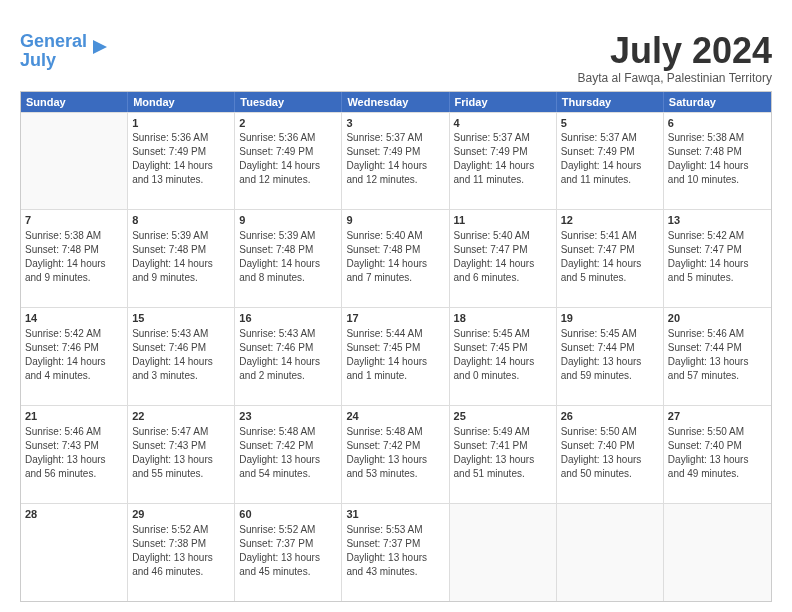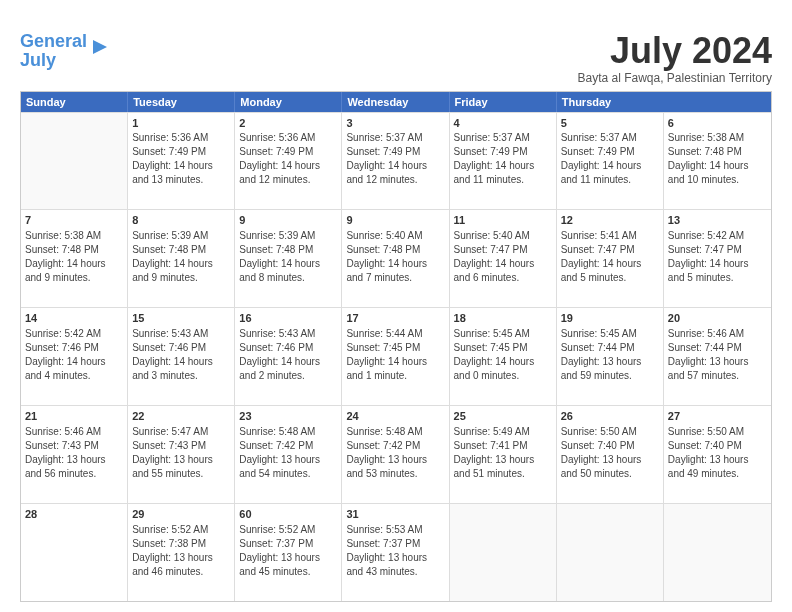--- a/index.html
+++ b/index.html
@@ -123,25 +123,26 @@
     </div>
     <div class="title-block">
       <div class="main-title">July 2024</div>
       <div class="subtitle">Bayta al Fawqa, Palestinian Territory</div>
     </div>
   </div>
 
   <div class="calendar">
     <div class="cal-header">
       <div class="cal-header-cell">Sunday</div>
+      <div class="cal-header-cell">Monday</div>
       <div class="cal-header-cell">Tuesday</div>
-      <div class="cal-header-cell">Monday</div>
       <div class="cal-header-cell">Wednesday</div>
       <div class="cal-header-cell">Friday</div>
       <div class="cal-header-cell">Thursday</div>
+      <div class="cal-header-cell">Saturday</div>
     </div>
     <div class="cal-body" id="cal-body">
     <div class="cal-row">
           <div class="cal-cell empty"></div>
           <div class="cal-cell"><span class="day-num">1</span><span class="info">Sunrise: 5:36 AM<br>Sunset: 7:49 PM<br>Daylight: 14 hours and 13 minutes.</span></div>
           <div class="cal-cell"><span class="day-num">2</span><span class="info">Sunrise: 5:36 AM<br>Sunset: 7:49 PM<br>Daylight: 14 hours and 12 minutes.</span></div>
           <div class="cal-cell"><span class="day-num">3</span><span class="info">Sunrise: 5:37 AM<br>Sunset: 7:49 PM<br>Daylight: 14 hours and 12 minutes.</span></div>
           <div class="cal-cell"><span class="day-num">4</span><span class="info">Sunrise: 5:37 AM<br>Sunset: 7:49 PM<br>Daylight: 14 hours and 11 minutes.</span></div>
           <div class="cal-cell"><span class="day-num">5</span><span class="info">Sunrise: 5:37 AM<br>Sunset: 7:49 PM<br>Daylight: 14 hours and 11 minutes.</span></div>
           <div class="cal-cell"><span class="day-num">6</span><span class="info">Sunrise: 5:38 AM<br>Sunset: 7:48 PM<br>Daylight: 14 hours and 10 minutes.</span></div>

